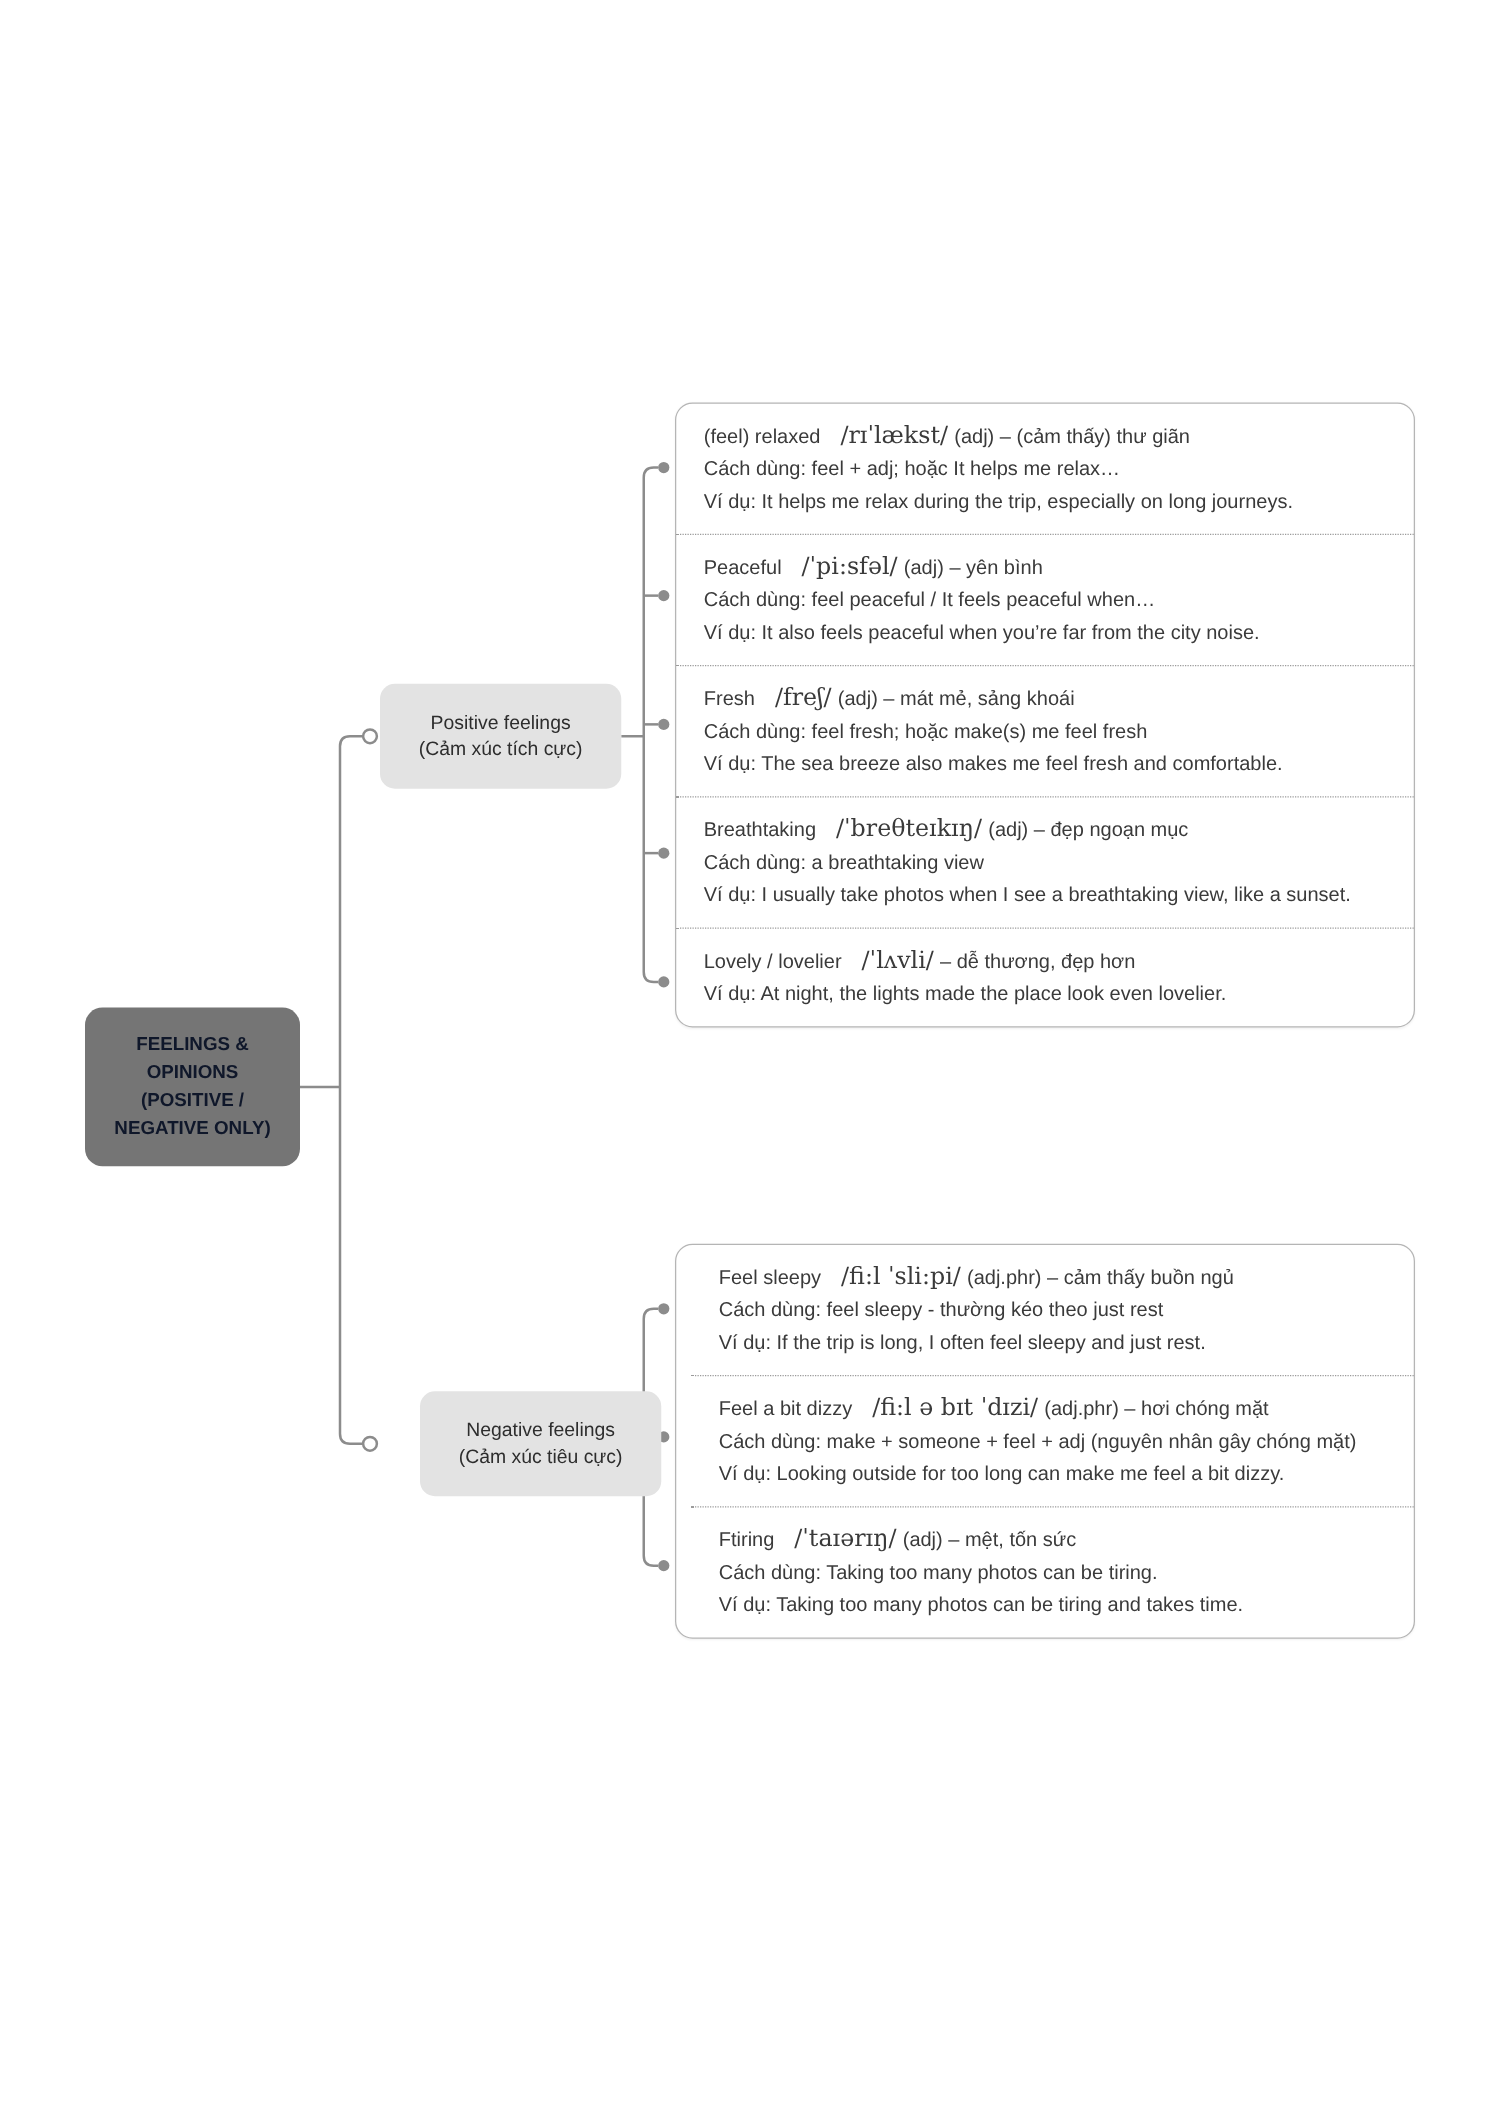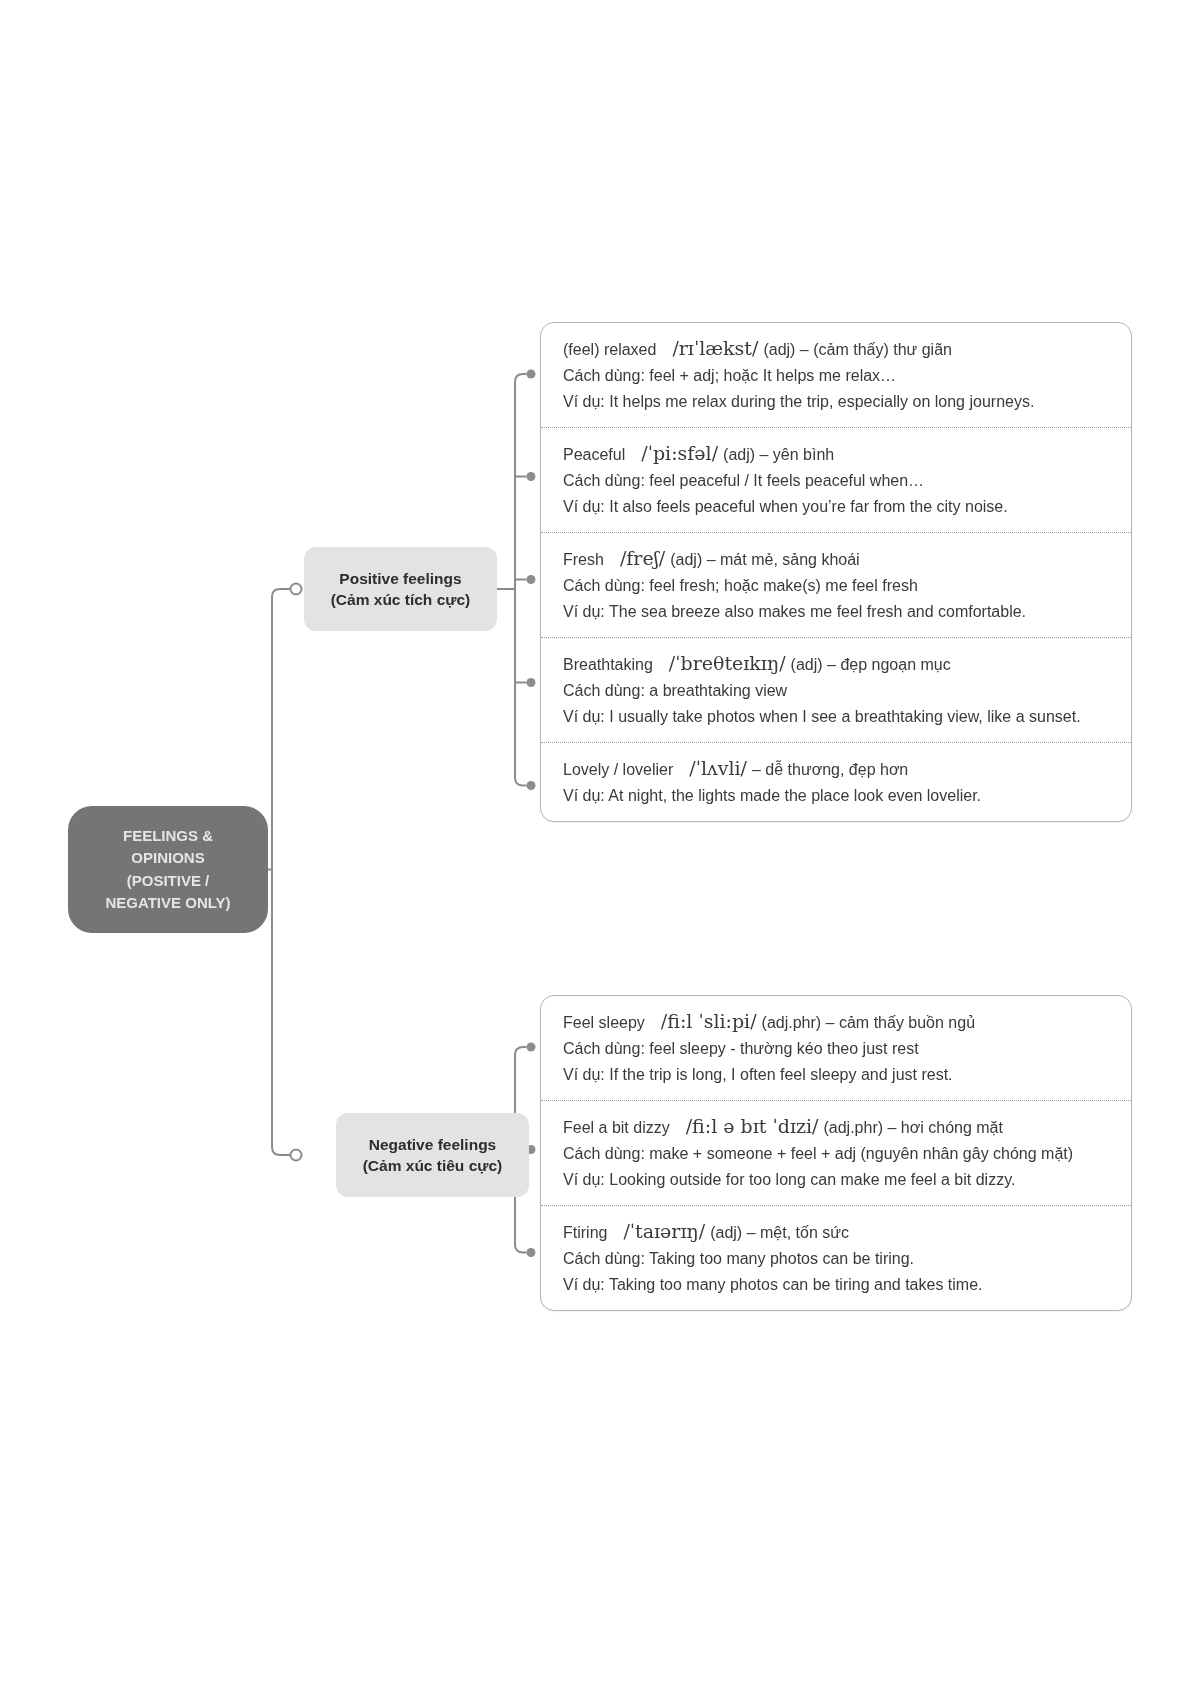--- a/index.html
+++ b/index.html
@@ -25,52 +25,52 @@
     position: absolute;
     display: flex;
     align-items: center;
     justify-content: center;
     text-align: center;
     white-space: pre-line;
     box-sizing: border-box;
   }
   #root-node {
     left: 68px; top: 806px;
-    width: 200px; height: 127px;
+    width: 172px; height: 127px;
     background: #757575;
-    color: #e5e5e5;
-    border-radius: 24px;
+    color: #0f172a;
+    border-radius: 14px;
     font-size: 15px;
     font-weight: bold;
     line-height: 22.5px;
   }
   .branch-node {
     left: 304px;
     width: 193px; height: 84px;
     background: #e3e3e3;
     color: #2d2d2d;
     border-radius: 12px;
     font-size: 15.5px;
-    font-weight: bold;
+    font-weight: normal;
     line-height: 21.5px;
   }
   #branch-node-positive { top: 547px; }
   #branch-node-negative { top: 1113px; margin-left: 32px; }
   .panel {
     position: absolute;
     left: 540px;
     width: 592px;
     box-sizing: border-box;
     background: #ffffff;
     border: 1.5px solid #b5b5b5;
     border-radius: 14px;
     box-shadow: 0 1px 2px rgba(0,0,0,0.06);
   }
   #panel-positive { top: 322px; }
-  #panel-negative { top: 995px; }
+  #panel-negative { top: 995px; padding-left: 12px; }
   .vocab-row {
     padding: 12px 16px 12px 22px;
   }
   .vocab-row + .vocab-row {
     border-top: 1px dotted #9b9b9b;
   }
   .line {
     font-size: 16px;
     line-height: 26px;
     color: #3a3a3a;

